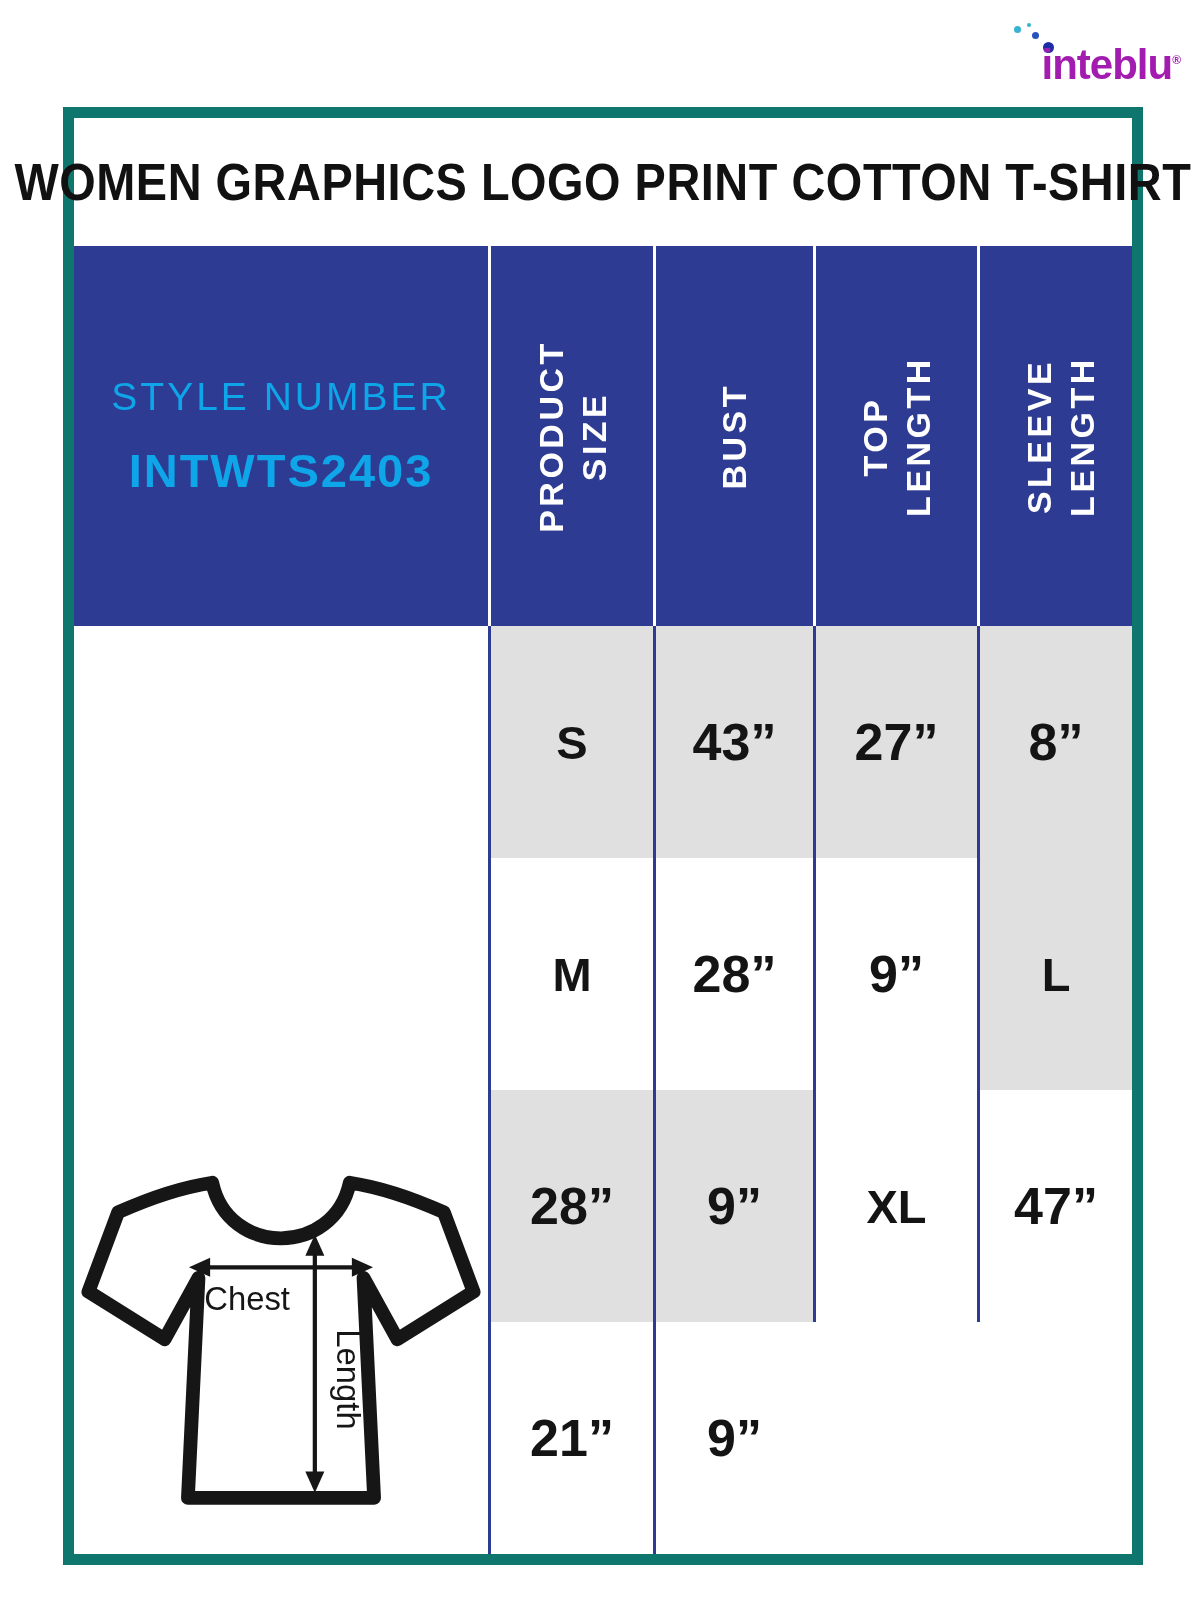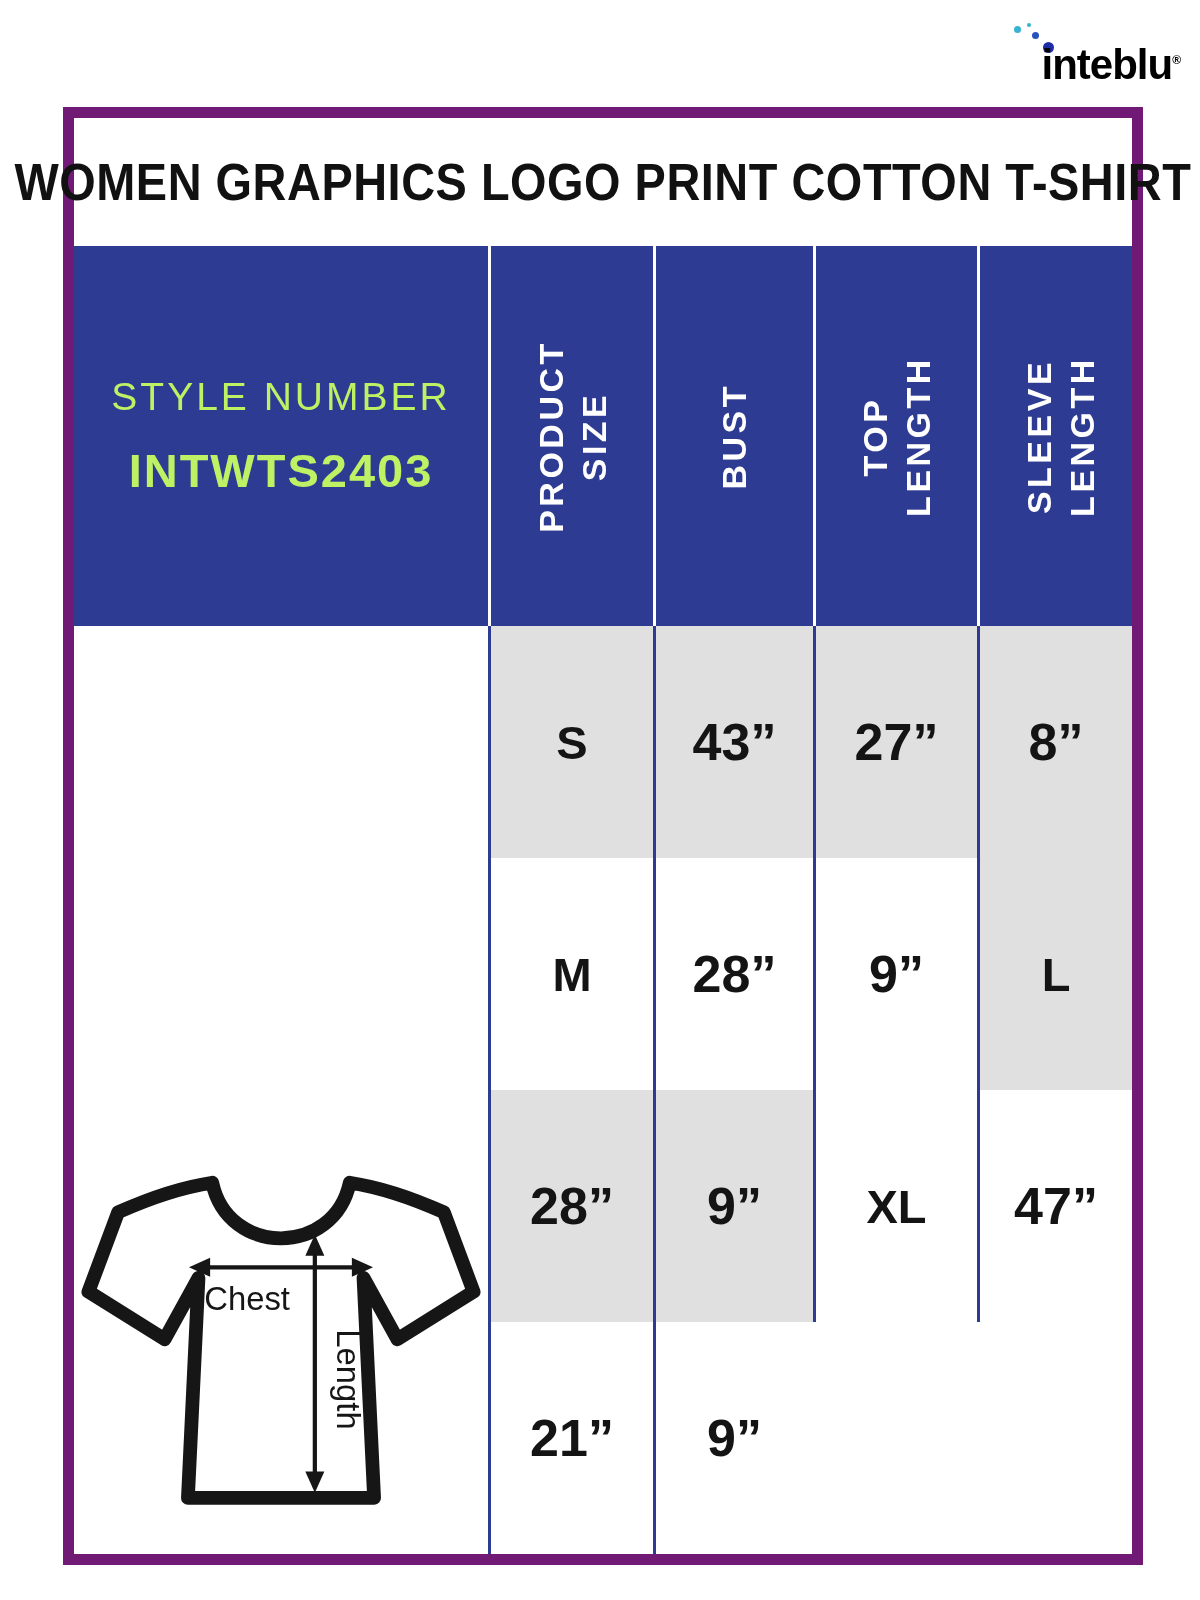--- a/index.html
+++ b/index.html
@@ -2,43 +2,43 @@
 <html><head>
 <meta charset="utf-8">
 <style>
   * { margin:0; padding:0; box-sizing:border-box; }
   html,body { width:1200px; height:1600px; background:#ffffff;
     font-family:"Liberation Sans", sans-serif; position:relative; overflow:hidden; }
 
   
   .logo { position:absolute; top:20px; right:14px; width:185px; height:66px; }
   .logo-text { position:absolute; bottom:0; right:6px; font-size:42px; font-weight:700;
-    color:#000000; letter-spacing:-1px; line-height:1; }
+    color:#a21caf; letter-spacing:-1px; line-height:1; }
   .logo-text sup { font-size:12px; font-weight:700; vertical-align:super; }
   .dot { position:absolute; border-radius:50%; }
   .dot-navy  { width:11px; height:11px; background:#1c2da6; left:42px; top:22px; }
   .dot-blue  { width:7px;  height:7px;  background:#2653c0; left:31px; top:12px; }
   .dot-teal-sm { width:4px; height:4px; background:#36b3cf; left:26px; top:3px; }
   .dot-teal-lg { width:7px; height:7px; background:#36b3cf; left:13px; top:6px; }
 
   
   .sheet { position:absolute; left:63px; top:107px; width:1080px; height:1458px;
-    border:11px solid #701a75; display:flex; flex-direction:column; background:#fff; }
+    border:11px solid #0f766e; display:flex; flex-direction:column; background:#fff; }
 
   .title-row { height:128px; display:flex; align-items:center; justify-content:center;
     background:#fff; }
   .title-row h1 { font-size:46px; font-weight:700; color:#111; letter-spacing:.5px;
     white-space:nowrap; transform:scale(1.02,1.12); }
 
   .grid-cols { display:grid; grid-template-columns:414px 165px 160px 164px 1fr; }
 
   .header-row { height:380px; background:#2e3b92; }
   .hcell { display:flex; align-items:center; justify-content:center; }
   .hcell + .hcell { border-left:3px solid #ffffff; }
-  .style-cell { flex-direction:column; color:#bef264; text-align:center; }
+  .style-cell { flex-direction:column; color:#0ea5e9; text-align:center; }
   .style-label { font-size:39px; font-weight:400; letter-spacing:3px; }
   .style-number { font-size:47px; font-weight:700; letter-spacing:2px; margin-top:24px; }
   .vlabel { transform:rotate(-90deg); white-space:pre-line; text-align:center;
     width:max-content; color:#fff; font-weight:700; font-size:34px; letter-spacing:3.5px;
     line-height:1.25; }
 
   .data-area { flex:1; grid-template-rows:repeat(4,1fr); background:#fff; }
   .shirt-cell { grid-row:1 / 5; display:flex; align-items:flex-end; justify-content:center; }
   .shirt-cell svg { transform:translateY(-34px); }
   .dcell { display:flex; align-items:center; justify-content:center;

